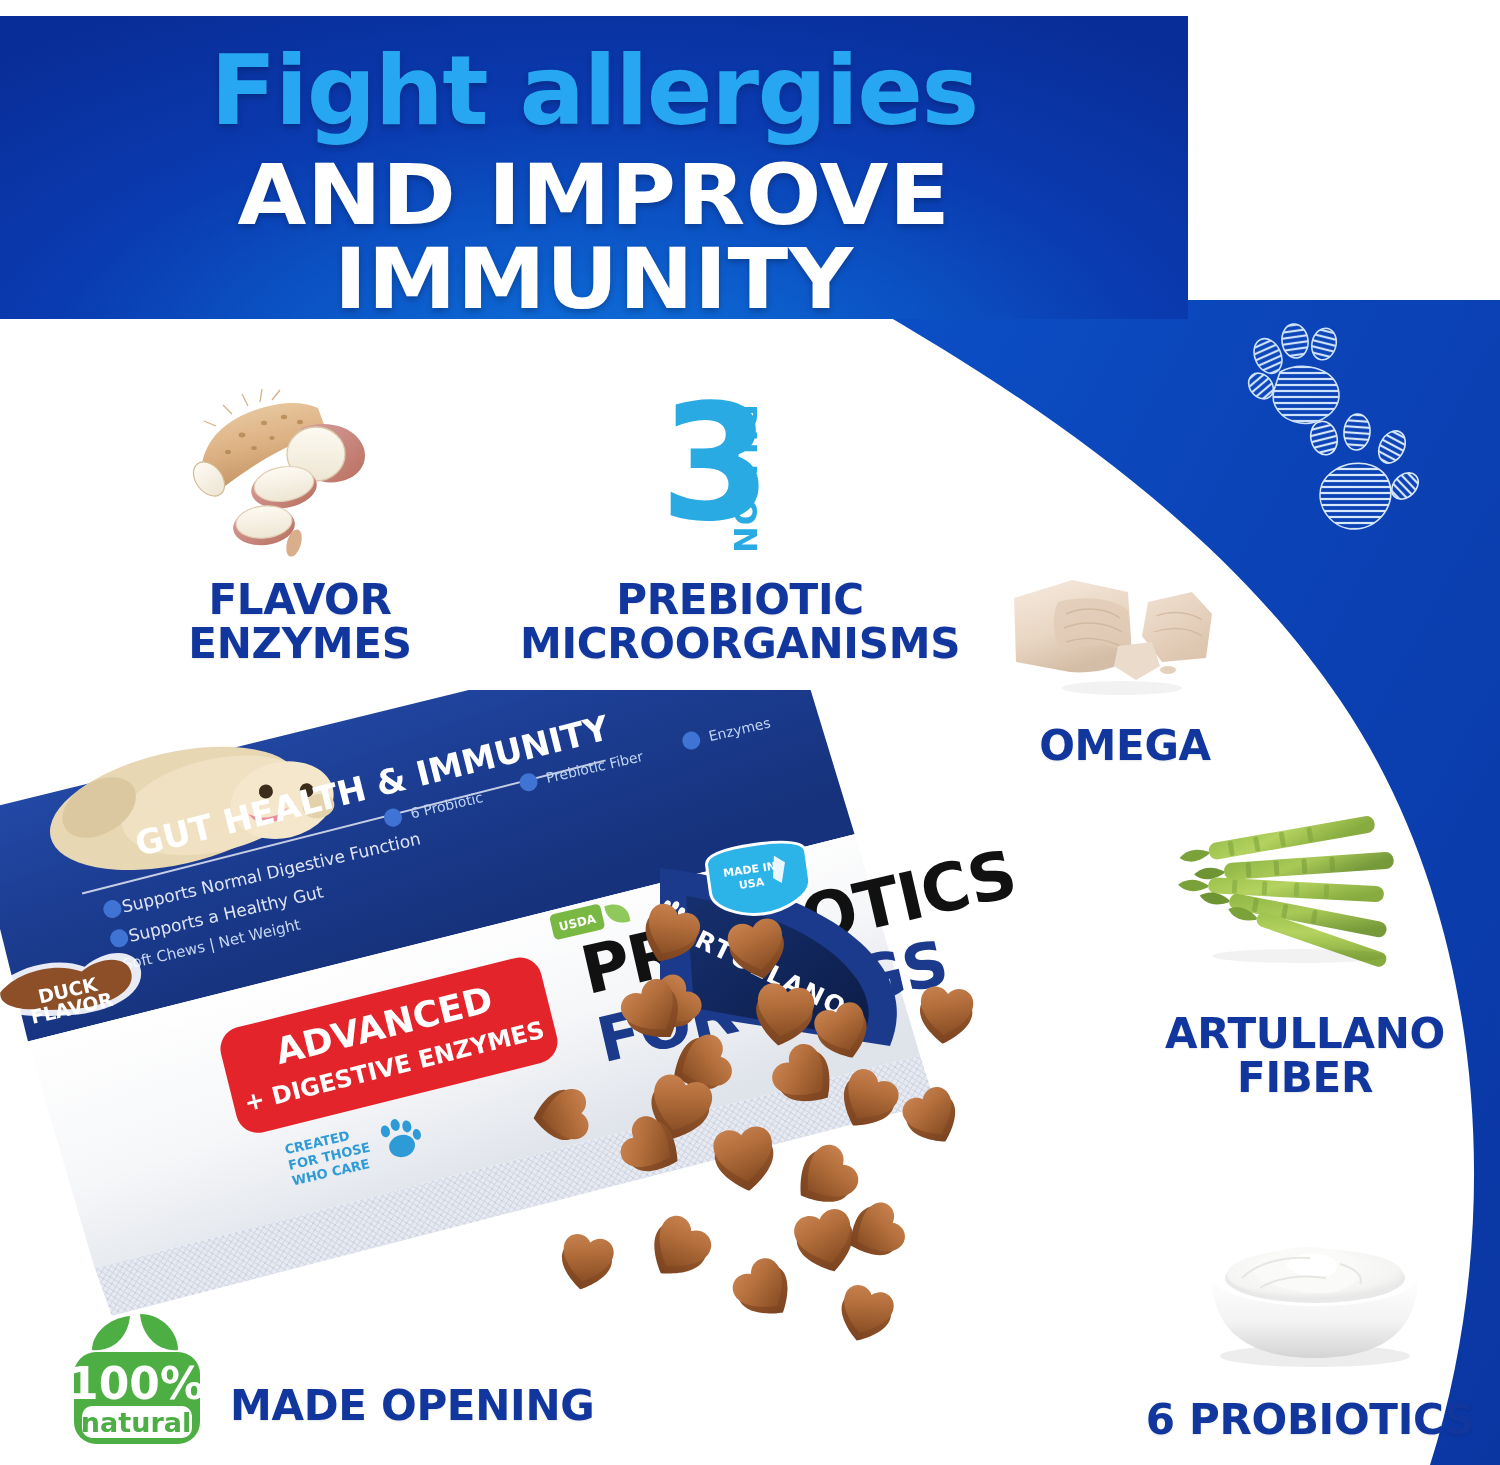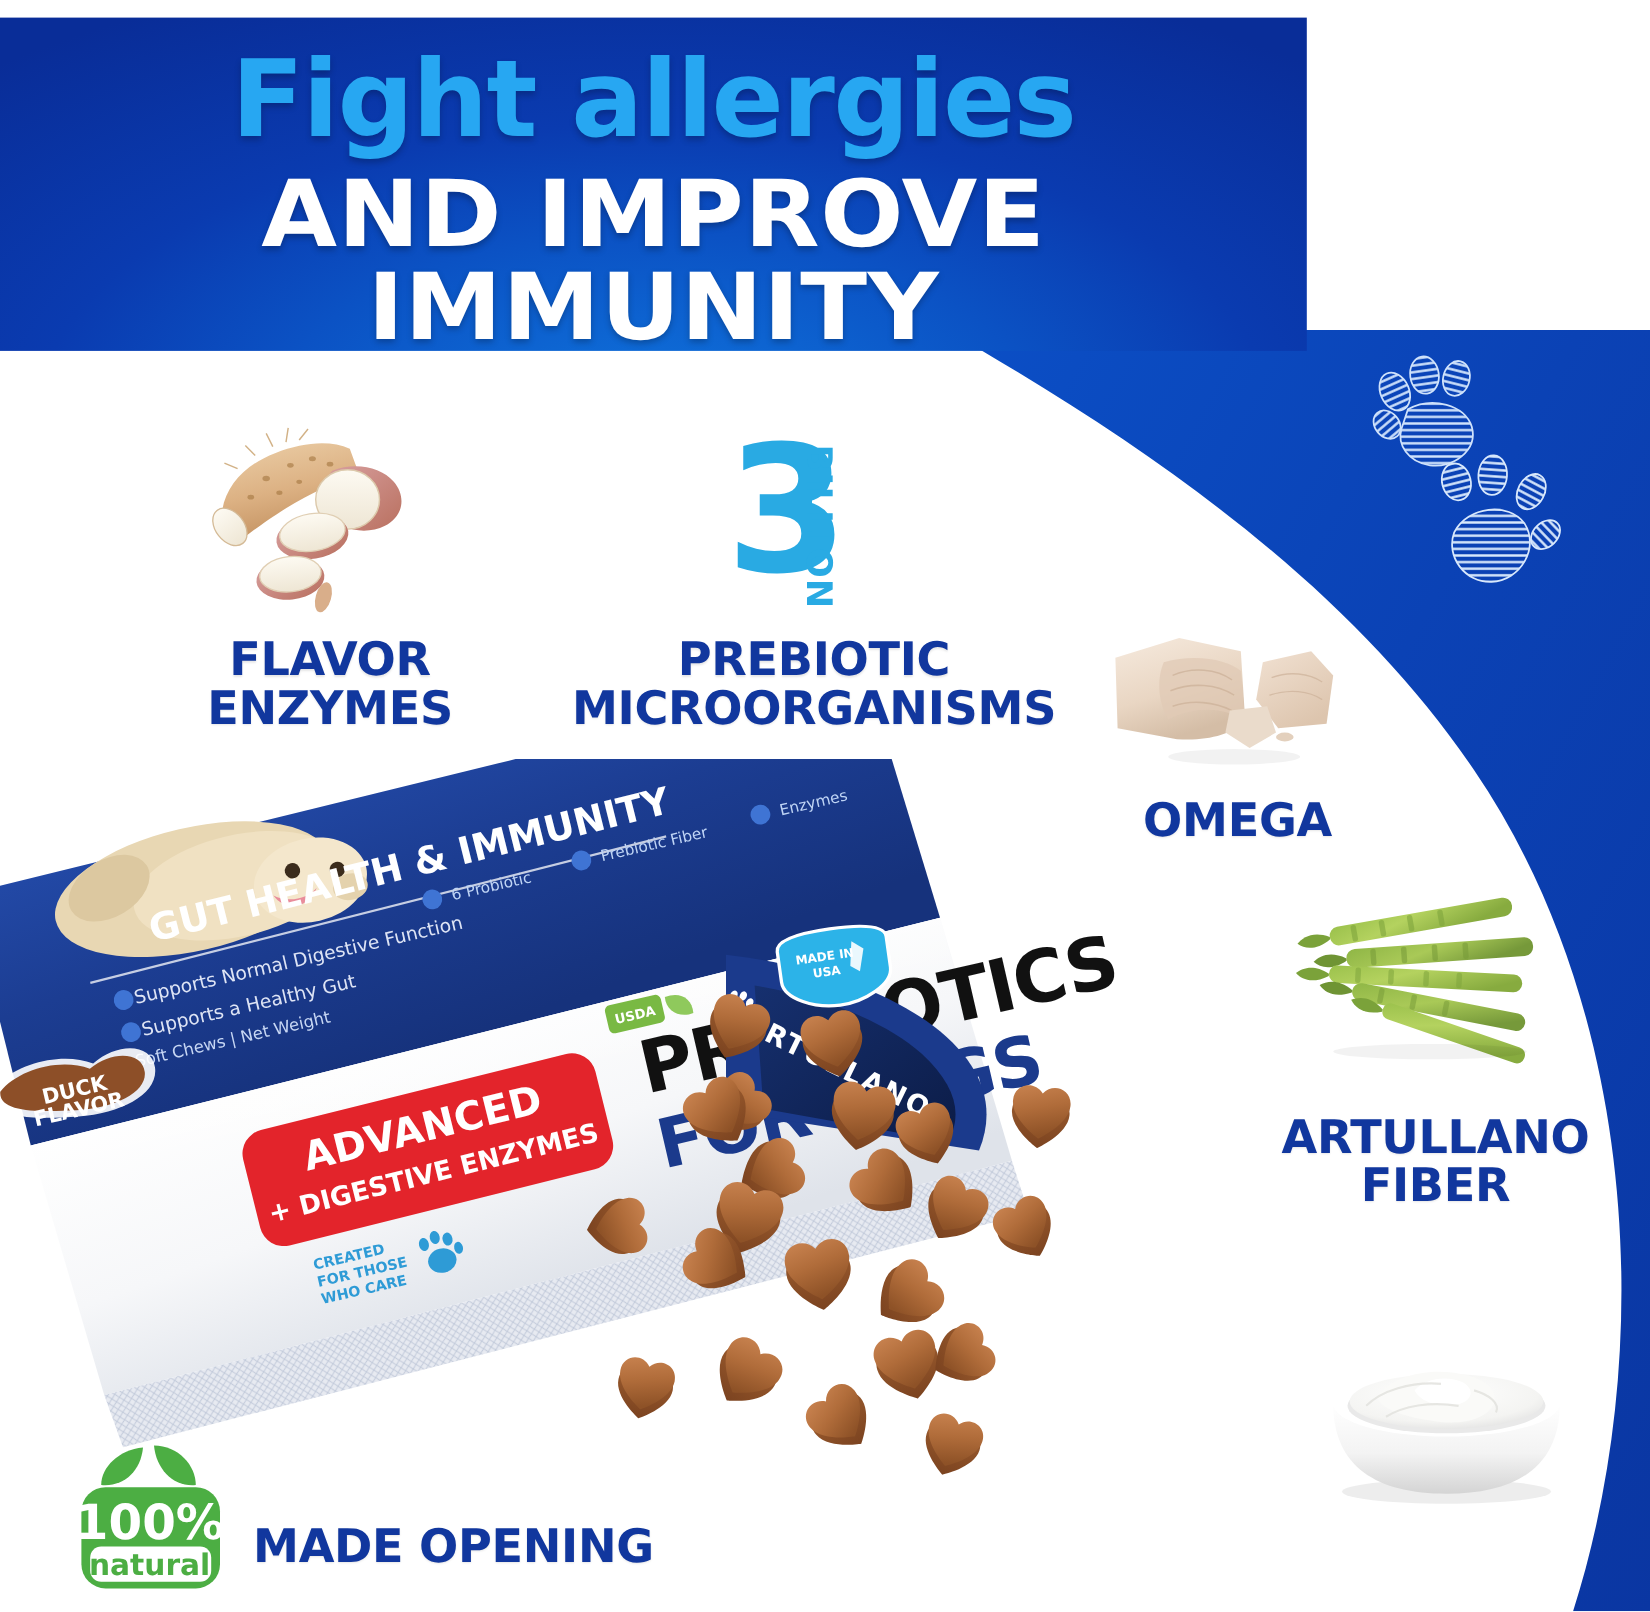--- a/index.html
+++ b/index.html
@@ -389,20 +389,21 @@
                  C 162 60 140 66 114 62 C 88 58 66 52 62 40 Z" fill="#fafaf8"></path>
         <path d="M96 34 C 104 24 124 20 138 26 C 150 31 150 42 138 46
                  C 124 51 102 46 96 34 Z" fill="#ffffff"></path>
         <g stroke="#e4e4e0" stroke-width="2" fill="none" opacity=".9">
           <path d="M52 48 C 66 34 92 26 120 28"></path>
           <path d="M70 58 C 86 48 110 44 136 48"></path>
           <path d="M150 34 C 164 38 174 46 170 54"></path>
         </g>
       </svg>
     </div>
+    <div class="label lbl-probiotics">6 PROBIOTICS</div>
 
     <div class="natural-badge">
       <svg width="150" height="150" viewBox="0 0 150 150">
         <g fill="#4cae43">
           <path d="M68 16 C 46 18 30 34 30 50 C 50 52 66 38 68 16 Z"></path>
           <path d="M78 14 C 80 36 96 52 116 50 C 116 32 100 14 78 14 Z"></path>
         </g>
         <rect x="12" y="52" width="126" height="92" rx="22" fill="#4cae43"></rect>
         <rect x="20" y="106" width="110" height="32" rx="10" fill="#ffffff"></rect>
         <text x="74" y="99" text-anchor="middle" font-family="DejaVu Sans, sans-serif" font-size="44" font-weight="700" fill="#ffffff">100%</text>

